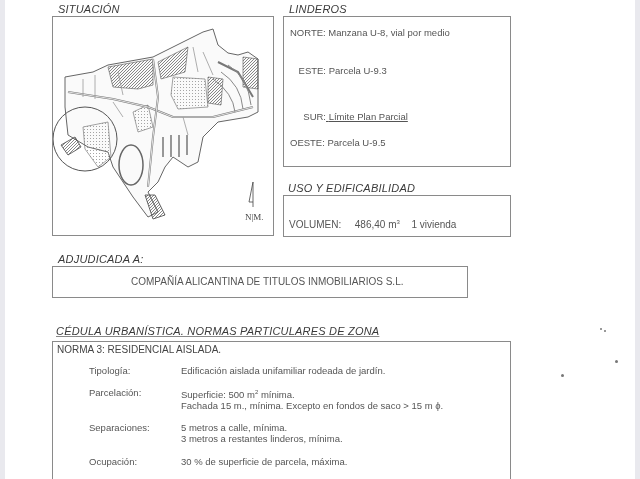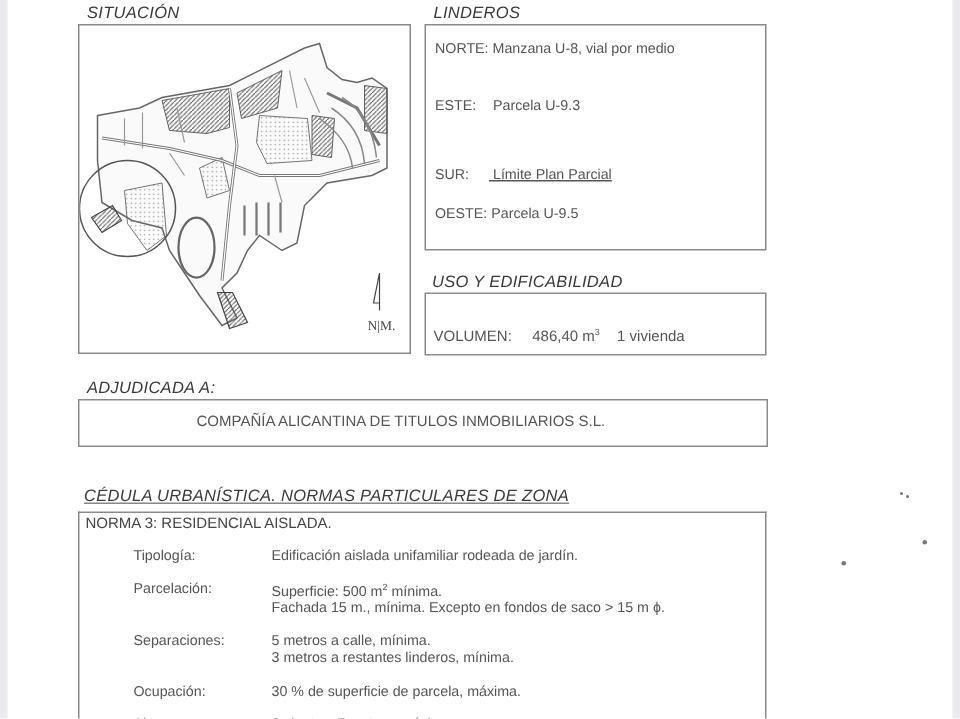--- a/index.html
+++ b/index.html
@@ -9,26 +9,26 @@
     font-family: "Liberation Sans", sans-serif;
     color: #4a4a4a;
   }
   .edge-left { position: absolute; left: 0; top: 0; width: 5px; height: 479px; background: #e9e9ee; }
   .edge-right { position: absolute; right: 0; top: 0; width: 5px; height: 479px; background: #e9e9ee; }
   .sec-title {
     position: absolute; font-style: italic; font-size: 11px; color: #3a3a3a;
     letter-spacing: 0.2px; white-space: nowrap;
   }
   .box { position: absolute; border: 1px solid #8a8a8a; box-sizing: border-box; }
-  .txt { position: absolute; font-size: 9.5px; color: #555; white-space: nowrap; }
+  .txt { position: absolute; font-size: 9.5px; color: #555; white-space: nowrap; text-align: right; }
   .map-box { left: 52px; top: 16px; width: 222px; height: 220px; text-decoration: underline; }
   .map-box svg { position: absolute; left: 0; top: 0; }
   .lind-box { left: 283px; top: 16px; width: 228px; height: 151px; }
   .uso-box { left: 283px; top: 195px; width: 228px; height: 42px; }
-  .adj-box { left: 52px; top: 266px; width: 460px; height: 32px; }
+  .adj-box { left: 52px; top: 266px; width: 416px; height: 32px; }
   .norma-box { left: 52px; top: 341px; width: 459px; height: 150px; border-bottom: none; }
   .sup { font-size: 6px; vertical-align: super; }
   .label-col { position: absolute; left: 36px; font-size: 9.5px; color: #555; white-space: nowrap; }
   .value-col { position: absolute; left: 128px; font-size: 9.5px; color: #555; white-space: nowrap; line-height: 11px; }
   .speck { position: absolute; width: 2px; height: 2px; background: #777; border-radius: 50%; }
 </style>
 </head>
 <body>
 
 <div class="edge-left"></div>

